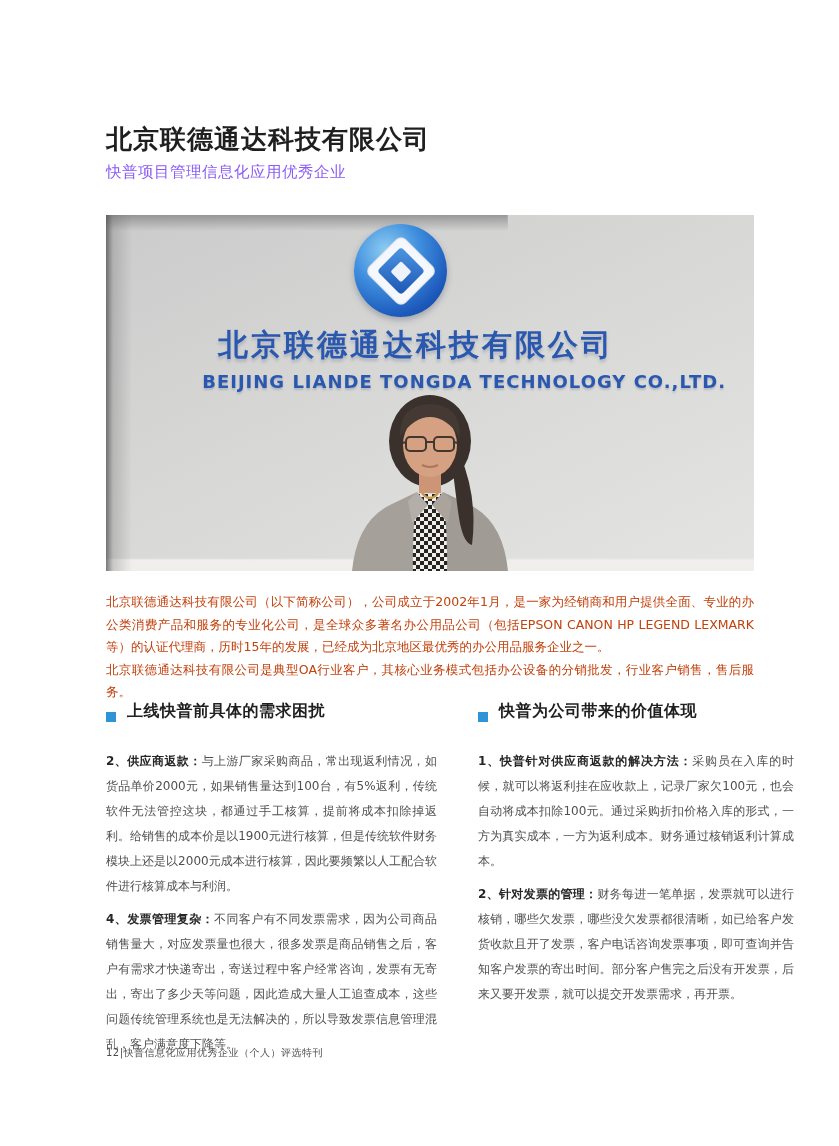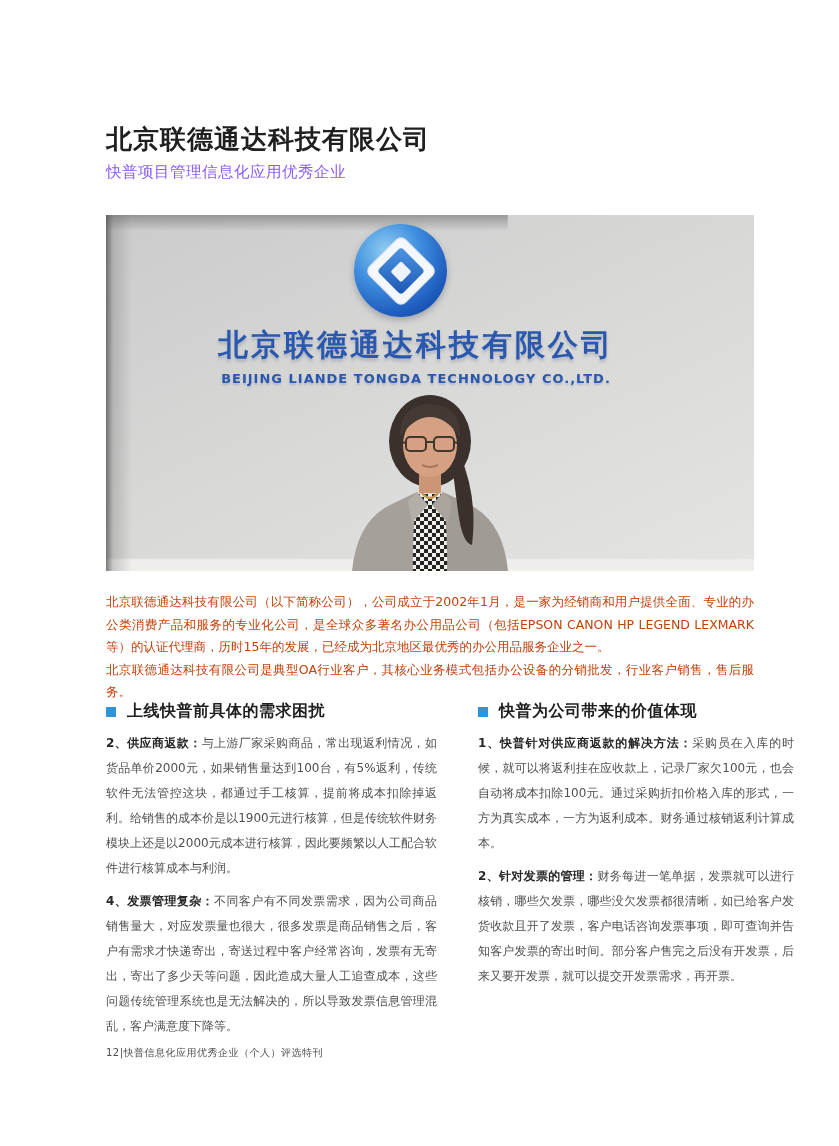--- a/index.html
+++ b/index.html
@@ -49,37 +49,38 @@
   }
   .sign{
     position:absolute;left:0;top:110px;width:100%;text-align:center;
     padding-right:28px;box-sizing:border-box;
   }
   .sign-cn{
     font-size:30px;font-weight:bold;color:#2a58ae;letter-spacing:3px;
     text-shadow:0 3px 3px rgba(110,120,145,.35);
   }
   .sign-en{
-    margin-top:5px;font-size:13px;font-weight:bold;color:#2a58ae;letter-spacing:1px;
+    margin-top:5px;font-size:18px;font-weight:bold;color:#2a58ae;letter-spacing:1px;
     text-shadow:0 2px 2px rgba(110,120,145,.35);
+    text-align:right;
   }
   .person{position:absolute;left:194px;top:178px;}
 
   
   .intro{
     position:absolute;left:106px;top:591px;width:648px;
     font-size:12.5px;color:#c2410c;line-height:22.5px;text-align:justify;
   }
   .intro p{margin:0;}
 
   
   .col{position:absolute;top:701px;}
   .col-left{left:106px;width:331px;}
   .col-right{left:478px;width:316px;}
-  .heading{display:flex;align-items:center;margin-bottom:9px;}
+  .heading{display:flex;align-items:flex-end;margin-bottom:27px;}
   .bullet{
     width:10px;height:10px;background:#2f93d8;display:inline-block;flex:0 0 auto;
   }
   .heading-text{
     margin-left:11px;font-size:16px;font-weight:bold;color:#1f1f1f;letter-spacing:0.5px;
   }
   .item{
     margin:0 0 8px 0;font-size:12px;line-height:25px;color:#4f4f4f;text-align:justify;
   }
   .item b{color:#262626;}

